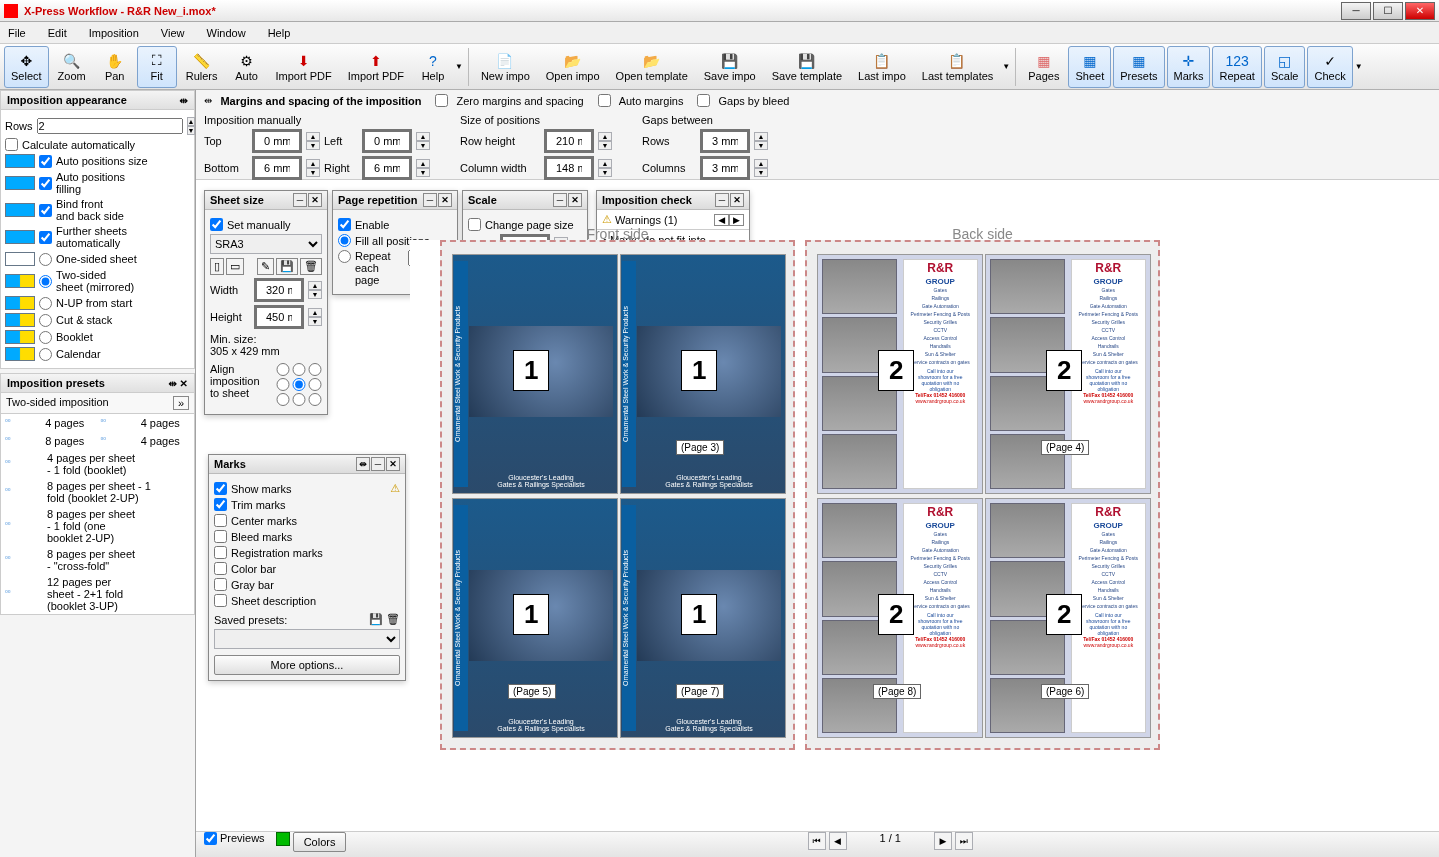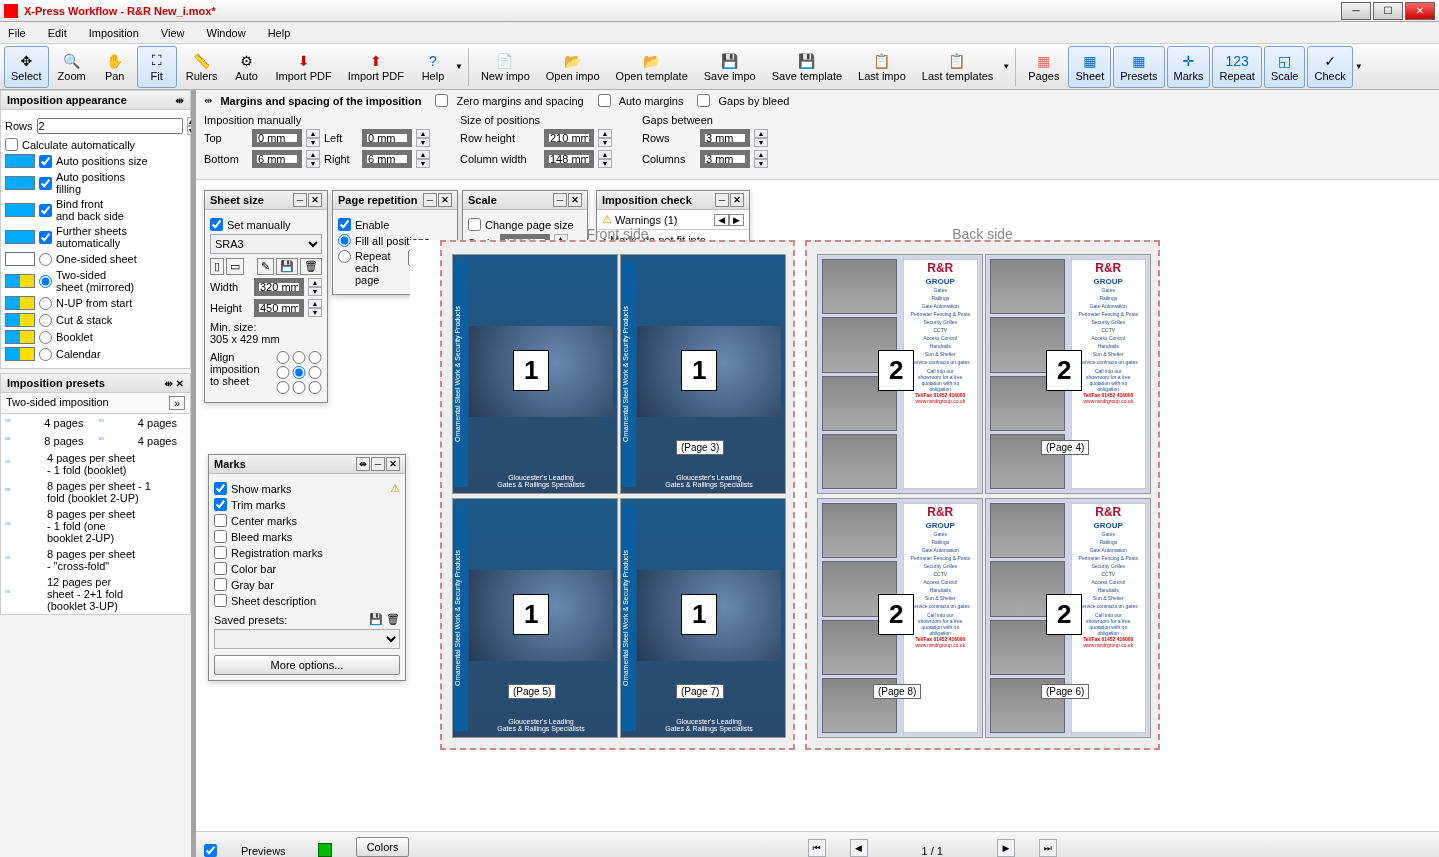--- a/index.html
+++ b/index.html
@@ -10,46 +10,46 @@
 .win-buttons { margin-left: auto; display: flex; }
 .win-buttons div { width: 30px; height: 18px; border: 1px solid #666; margin-left: 2px; display:flex;align-items:center;justify-content:center;font-size:10px;background:linear-gradient(#f4f4f4,#ccc);}
 .win-buttons .close { background: linear-gradient(#f66,#c00); color:#fff;}
 .menubar { height: 22px; background: #f0f0f0; border-bottom: 1px solid #ccc; display: flex; align-items: center; padding: 0 4px; gap: 14px;}
 .menubar span { padding: 2px 4px; }
 .toolbar { height: 46px; background: linear-gradient(#fdfdfd,#e4e4e4); border-bottom: 1px solid #b0b0b0; display: flex; align-items: center; padding: 2px 4px; gap: 2px;}
 .tool-btn { display:flex; flex-direction:column; align-items:center; justify-content:center; min-width:40px; height:42px; padding:2px 6px; border:1px solid transparent; border-radius:3px;}
 .tool-btn:hover,.tool-btn.selected { border:1px solid #7da2ce; background:linear-gradient(#eaf3fd,#cfe4fc);}
 .tool-ico { width:18px;height:18px;display:flex;align-items:center;justify-content:center;font-size:14px;}
 .tool-sep { width:1px;height:38px;background:#bbb;margin:0 3px;}
-.left-col { position:absolute; left:0; top:90px; width:196px; bottom:0; background:#f4f4f4; border-right:5px solid #a3a3a3; overflow:hidden;}
+.left-col { position:absolute; left:0; top:90px; width:196px; bottom:0; background:#f4f4f4; border-right:1px solid #a3a3a3; overflow:hidden;}
 .panel-title { background:linear-gradient(#f4f4f4,#e0e0e0); border:1px solid #ccc; padding:3px 6px; font-weight:bold; display:flex;align-items:center;}
 .panel-title .pin { margin-left:auto; font-size:10px;}
 .panel-body { padding:4px; border:1px solid #ccc; border-top:none; background:#fff;}
 .row { display:flex; align-items:center; gap:4px; margin:3px 0;}
 .spin { width:14px; height:18px; display:flex;flex-direction:column;}
 .spin div{height:9px;border:1px solid #abadb3;background:#f0f0f0;font-size:7px;text-align:center;line-height:7px;}
 input[type=checkbox],input[type=radio]{margin:0;}
 .side-icon{width:30px;height:14px;display:inline-block;}
 .floating-panel { position:absolute; background:#f4f4f4; border:1px solid #888; box-shadow:0 2px 6px rgba(0,0,0,0.2);}
 .fp-title{background:linear-gradient(#f4f4f4,#dcdcdc);padding:2px 5px;font-weight:bold;display:flex;align-items:center;border-bottom:1px solid #bbb;}
 .fp-title .ctrls{margin-left:auto;display:flex;gap:1px;}
 .fp-title .ctrls span{width:14px;height:14px;border:1px solid #888;background:#eee;font-size:9px;text-align:center;line-height:12px;}
 .fp-body{padding:5px;background:#f4f4f4;}
 .margins-bar { position:absolute; left:196px; top:90px; right:0; height:90px; background:#f4f4f4; border-bottom:1px solid #ccc; padding:4px 8px;display:flex;gap:20px;}
 .mb-col{display:flex;flex-direction:column;gap:3px;}
-.mb-input{width:50px;height:18px;border:5px solid #737373;padding:1px;}
+.mb-input{width:50px;height:18px;border:3px solid #737373;padding:9px;}
 .canvas-area { position:absolute; left:410px; top:240px; right:14px; bottom:38px; background:#fff;}
 .sheet { position:absolute; border:2px dashed #c88; background:#eee;}
 .side-label{position:absolute;top:-16px;left:0;right:0;text-align:center;color:#888;font-size:14px;}
 .impo-cell{position:absolute;border:1px solid #999;overflow:hidden;}
 .front-cell{background:linear-gradient(180deg,#1c5a8b,#2b4a6b);}
 .back-cell{background:#d0d5e8;}
 .page-num-big{position:absolute;background:#fff;border:1px solid #000;padding:4px 10px;font-size:26px;font-weight:bold;}
 .page-tag{position:absolute;background:#fff;border:1px solid #666;padding:1px 4px;font-size:10px;}
-.statusbar{position:absolute;left:196px;right:0;bottom:0;height:26px;background:linear-gradient(#f8f8f8,#e4e4e4);border-top:1px solid #ccc;display:flex;align-items:flex-end;padding:0 8px;gap:24px;}
+.statusbar{position:absolute;left:196px;right:0;bottom:0;height:26px;background:linear-gradient(#f8f8f8,#e4e4e4);border-top:1px solid #ccc;display:flex;align-items:flex-start;padding:0 8px;gap:3px;}
 .pager-btn{width:18px;height:18px;border:1px solid #abadb3;background:#f4f4f4;display:flex;align-items:center;justify-content:center;font-size:9px;}
 select.combo{height:20px;border:1px solid #abadb3;}
 .preset-row{display:flex;align-items:center;gap:6px;padding:2px 4px;}
 .preset-ico{width:36px;height:14px;font-size:8px;color:#06c;}
 .btn{border:1px solid #888;background:linear-gradient(#fdfdfd,#e0e0e0);padding:3px 10px;border-radius:2px;}
 .rr-logo{font-weight:bold;color:#b01030;font-size:12px;text-align:center;line-height:1;}
 .vtext{position:absolute;left:1px;top:6px;bottom:6px;width:14px;background:#0a5fa0;color:#fff;font-size:7px;writing-mode:vertical-rl;transform:rotate(180deg);text-align:center;padding:2px 0;}
 .front-foot{position:absolute;bottom:4px;left:16px;right:4px;color:#fff;font-size:7px;text-align:center;line-height:1.1;}
 .front-photo{position:absolute;left:16px;right:4px;top:30%;height:38%;background:radial-gradient(circle at 60% 40%,#6a88b0,#233a56);}
 .back-left{position:absolute;left:4px;top:4px;bottom:4px;width:46%;display:flex;flex-direction:column;gap:3px;}

